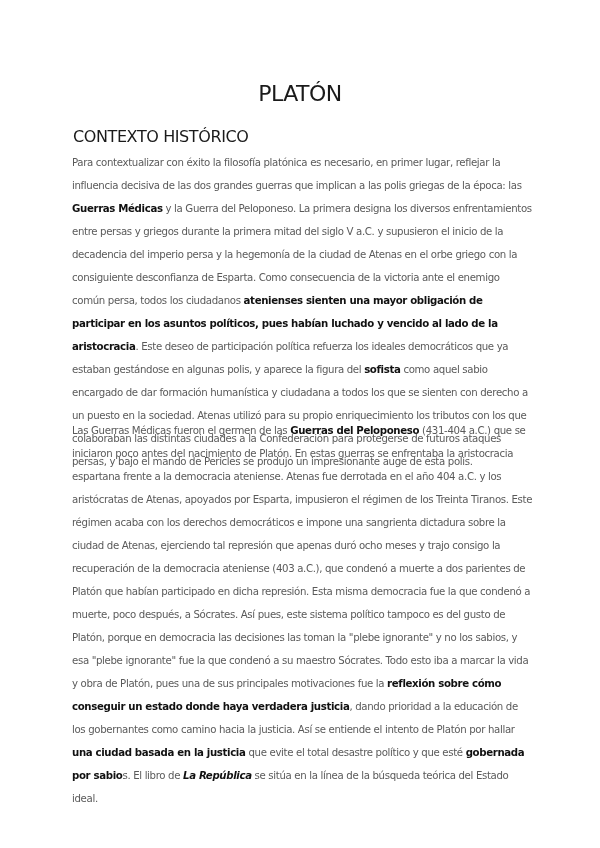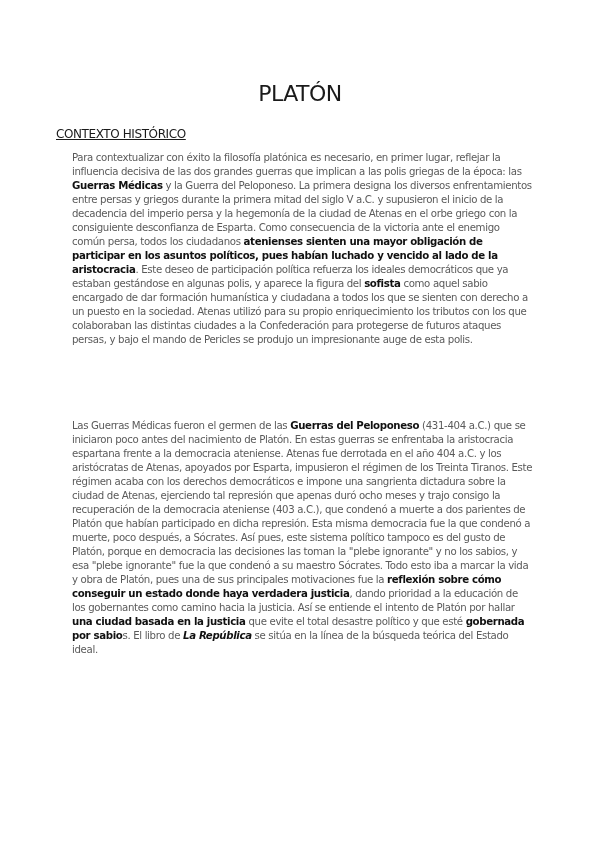--- a/index.html
+++ b/index.html
@@ -4,27 +4,27 @@
   <style>
     html, body { margin: 0; padding: 0; background: #ffffff; }
     body { width: 600px; height: 848px; position: relative; overflow: hidden; }
     .page { position: absolute; left: 0; top: 0; width: 600px; height: 837px; background: #fff; }
     .title {
       position: absolute; left: 0; top: 66px; width: 600px; text-align: center;
       font-family: "DejaVu Sans", sans-serif; font-size: 22px; color: #1a1a1a;
       letter-spacing: -0.5px; font-weight: normal;
     }
     .section-heading {
-      position: absolute; left: 56px; top: 127px;
-      font-family: "DejaVu Sans", sans-serif; font-size: 12px; color: #1a1a1a;
-      text-decoration: underline; letter-spacing: -0.4px;
+      position: absolute; left: 73px; top: 127px;
+      font-family: "DejaVu Sans", sans-serif; font-size: 16px; color: #1a1a1a;
+      letter-spacing: -0.4px;
     }
     .para {
       position: absolute; left: 72px; width: 462px;
-      font-family: "DejaVu Sans", sans-serif; font-size: 10.2px; line-height: 14px;
+      font-family: "DejaVu Sans", sans-serif; font-size: 10.2px; line-height: 23px;
       color: #5a5a5a; letter-spacing: -0.35px; margin: 0;
     }
     .para b { color: #111; font-weight: bold; }
     .para i b, .para b i { color: #111; margin-top: 24px; }
     .p1 { top: 151px; }
     .p2 { top: 419px; }
   </style>
 </head>
 <body>
 

